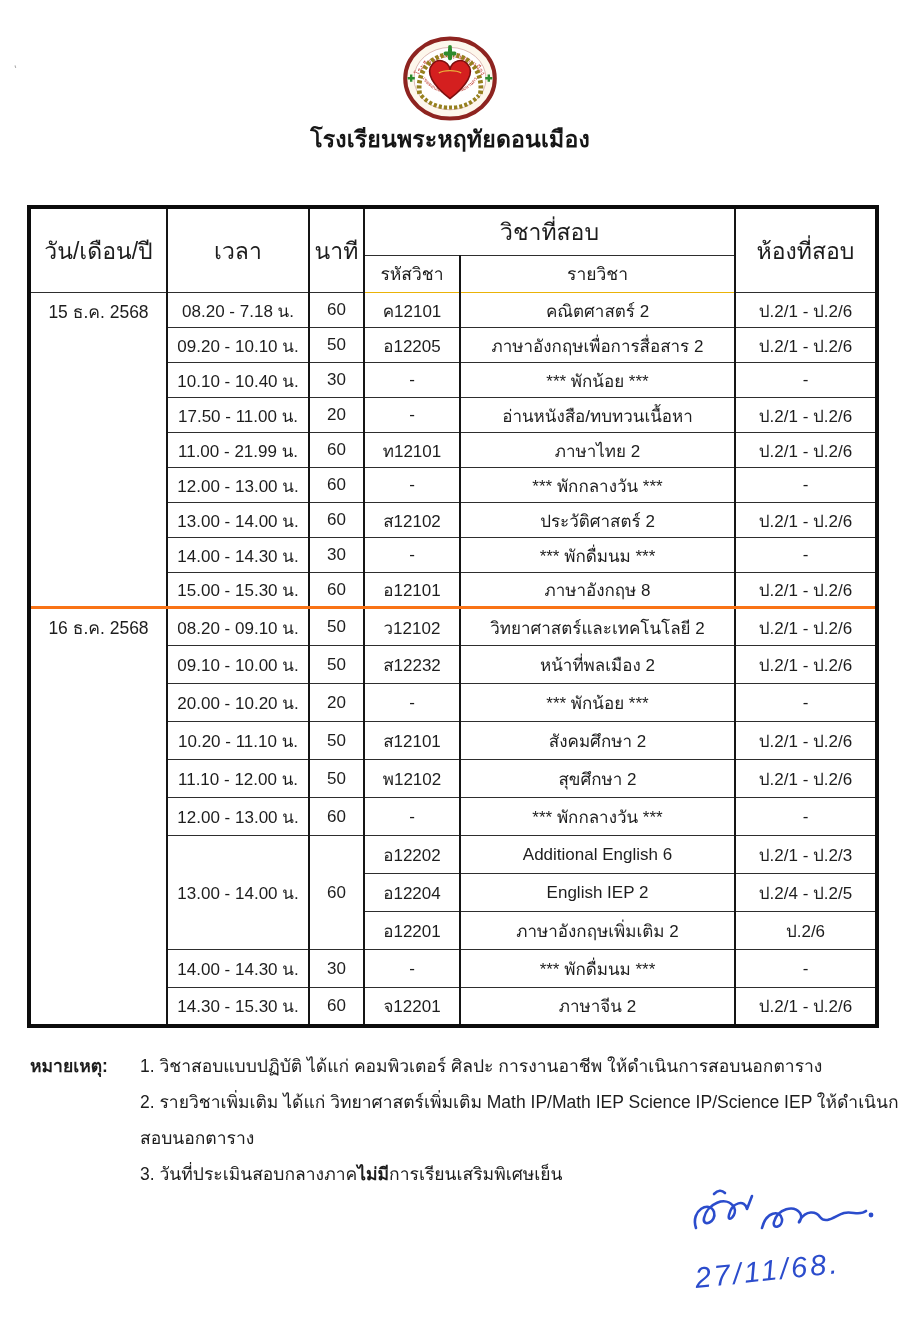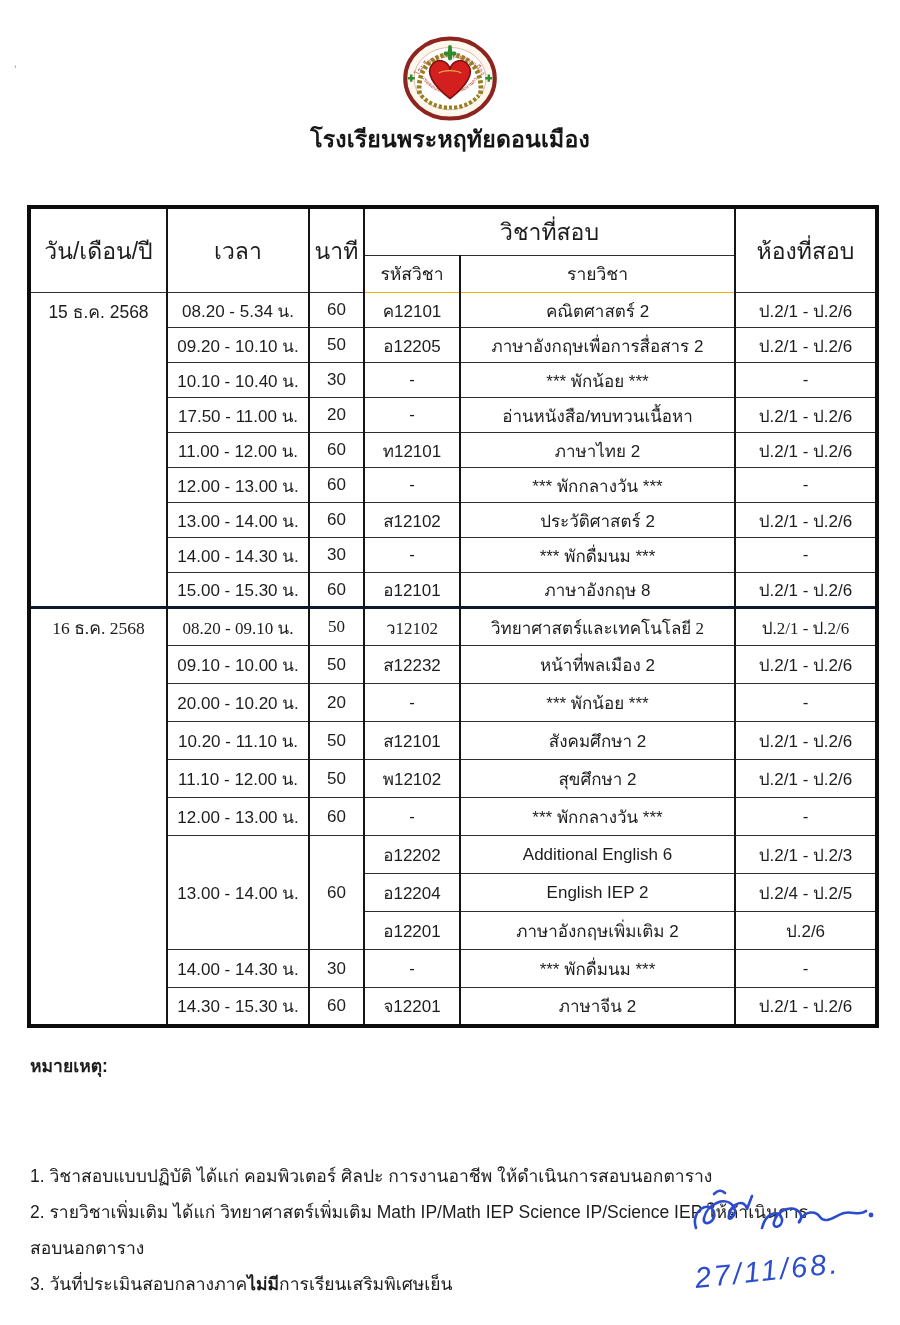--- a/index.html
+++ b/index.html
@@ -28,24 +28,24 @@
     border-top:1px solid #2e2e2e;border-bottom:1px solid #2e2e2e;
     border-left:2px solid #151515;border-right:2px solid #151515;
     text-align:center;vertical-align:middle;
     font-size:17px;font-weight:400;color:#1d1d1d;padding:0 4px;
     overflow:hidden;white-space:nowrap;
   }
   .exam thead tr:first-child th{height:46px;font-size:23px;margin-left:48px;}
   .exam thead tr:last-child th{height:36px;border-bottom:1px solid #eab308;font-size:17.5px;}
   .exam tbody.day1 tr{height:35px;}
   .exam tbody.day2 tr{height:38px;}
-  .exam tbody.day2 tr:first-child td{border-top:3px solid #0f172a;font-family:Liberation Serif, serif;}
+  .exam tbody.day2 tr:first-child td{border-top:3px solid #f97316;}
   .date-cell{vertical-align:top !important;padding-top:5px !important;font-weight:600;font-size:17.5px !important;}
   .brk{font-weight:700;}
-  .notes{position:absolute;left:30px;top:1048px;width:848px;display:flex;font-size:17.5px;line-height:36px;flex-direction:column;}
+  .notes{position:absolute;left:30px;top:1048px;width:848px;display:flex;font-size:17.5px;line-height:36px;}
   .notes-label{width:110px;font-weight:700;flex:0 0 110px;}
   .notes-body{flex:1;}
   .notes-body div{white-space:nowrap;}
   .bold-inline{font-weight:700;}
   .signature{position:absolute;left:618px;top:1182px;width:260px;height:135px;}
   .sig-stroke{fill:none;stroke:#2b4ccc;stroke-width:2.6;stroke-linecap:round;stroke-linejoin:round;}
   .sig-date{fill:#2b4ccc;font-size:29px;font-style:italic;letter-spacing:3px;font-family:"Liberation Sans","DejaVu Sans",sans-serif;}
 </style>
 </head>
 <body>
@@ -106,21 +106,21 @@
       </tr>
       <tr>
         <th>รหัสวิชา</th>
         <th>รายวิชา</th>
       </tr>
     </thead>
 
     <tbody class="day1">
       <tr>
         <td class="date-cell" rowspan="9">15 ธ.ค. 2568</td>
-        <td>08.20 - 5.34 น.</td>
+        <td>08.20 - 7.18 น.</td>
         <td>60</td>
         <td>ค12101</td>
         <td>คณิตศาสตร์ 2</td>
         <td>ป.2/1 - ป.2/6</td>
       </tr>
       <tr>
         <td>09.20 - 10.10 น.</td>
         <td>50</td>
         <td>อ12205</td>
         <td>ภาษาอังกฤษเพื่อการสื่อสาร 2</td>
@@ -134,21 +134,21 @@
         <td>-</td>
       </tr>
       <tr>
         <td>17.50 - 11.00 น.</td>
         <td>20</td>
         <td>-</td>
         <td class="brk">อ่านหนังสือ/ทบทวนเนื้อหา</td>
         <td>ป.2/1 - ป.2/6</td>
       </tr>
       <tr>
-        <td>11.00 - 12.00 น.</td>
+        <td>11.00 - 21.99 น.</td>
         <td>60</td>
         <td>ท12101</td>
         <td>ภาษาไทย 2</td>
         <td>ป.2/1 - ป.2/6</td>
       </tr>
       <tr>
         <td>12.00 - 13.00 น.</td>
         <td>60</td>
         <td>-</td>
         <td class="brk">*** พักกลางวัน ***</td>

